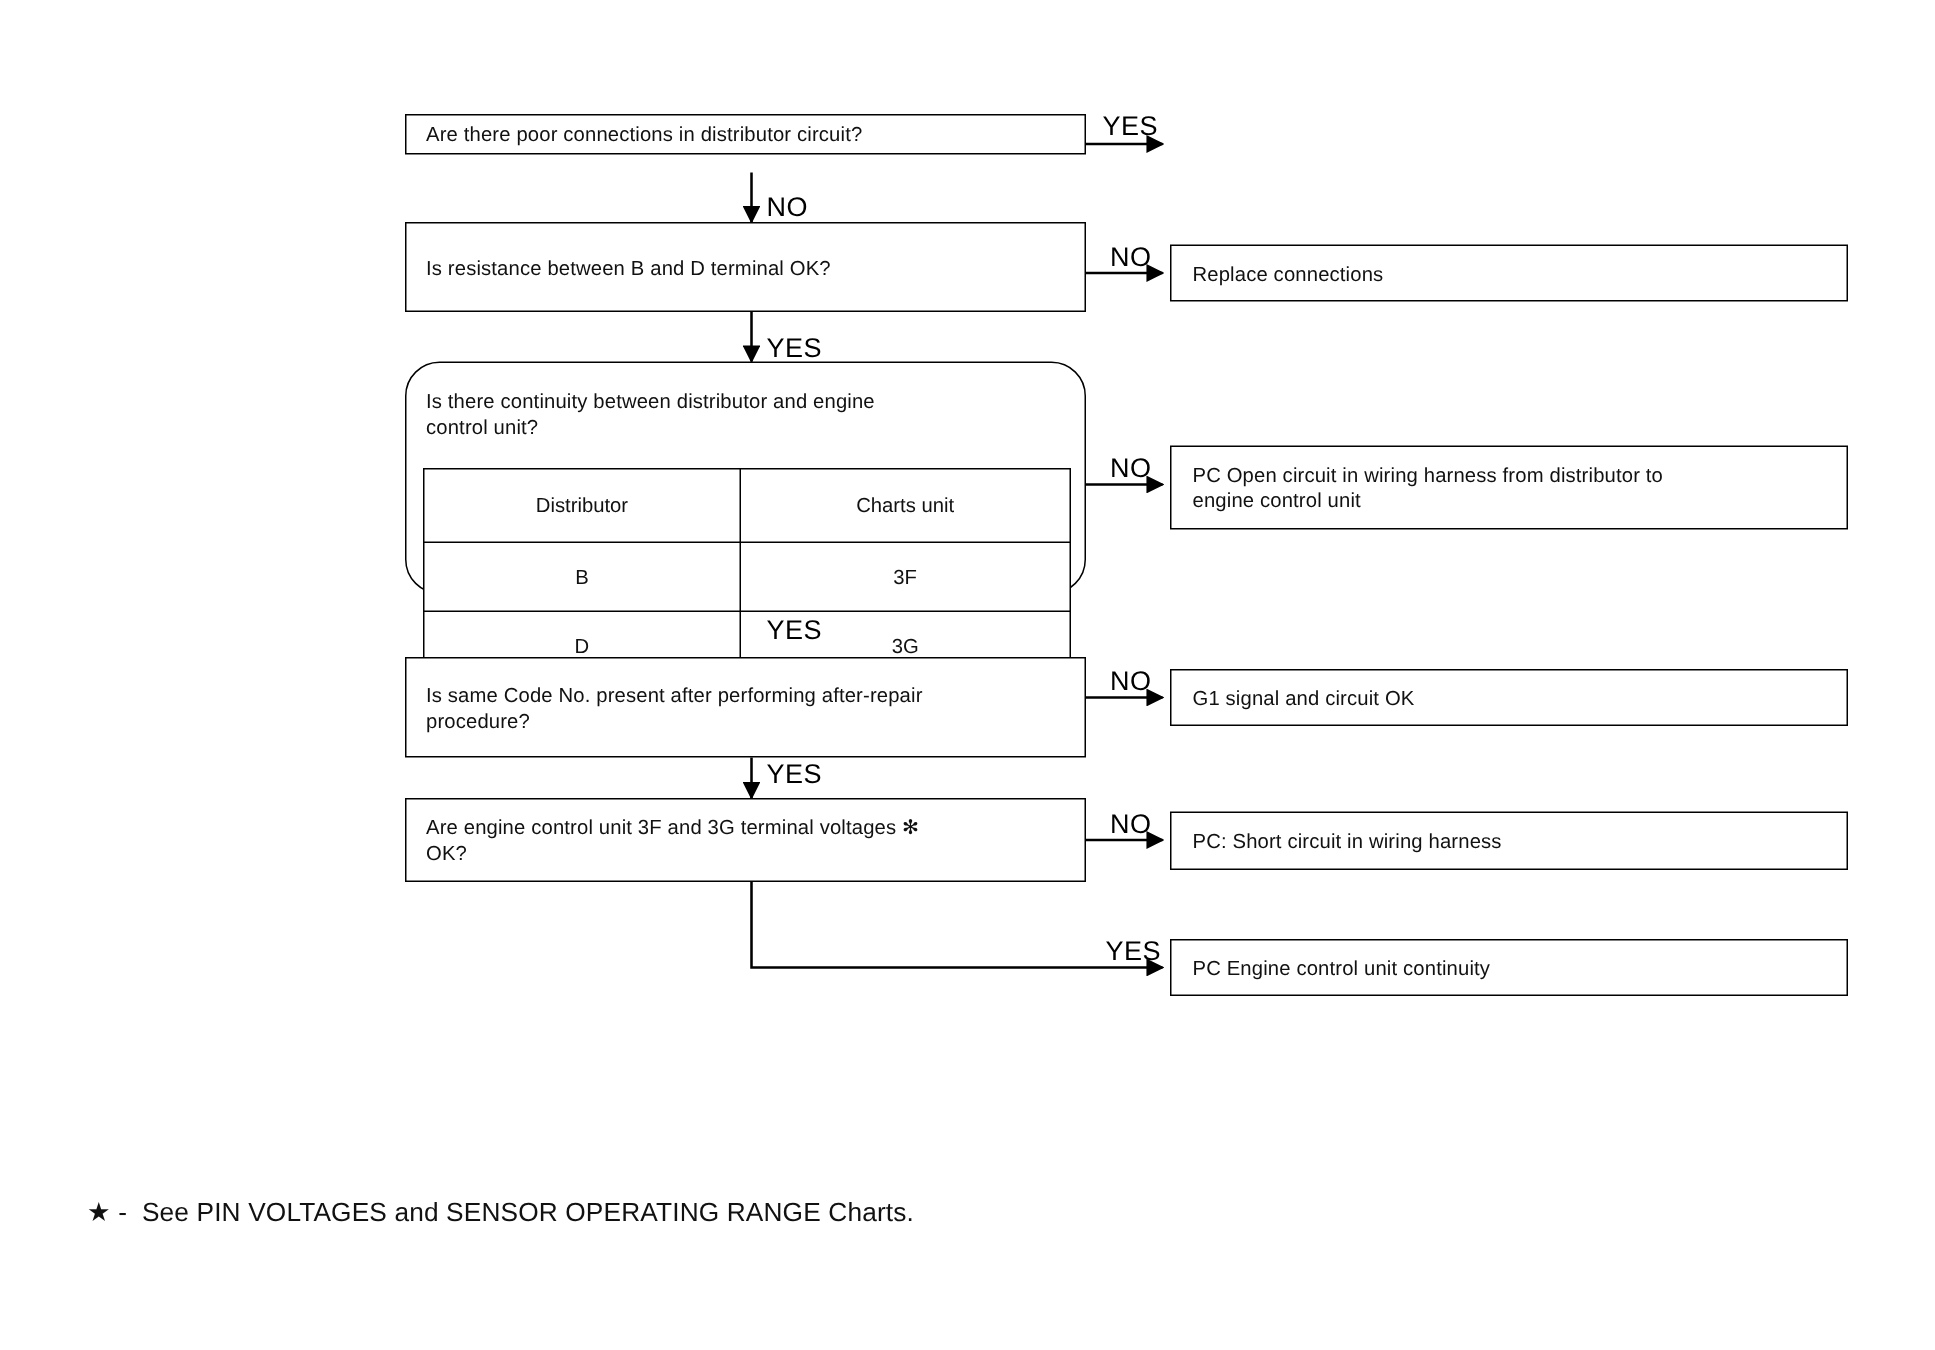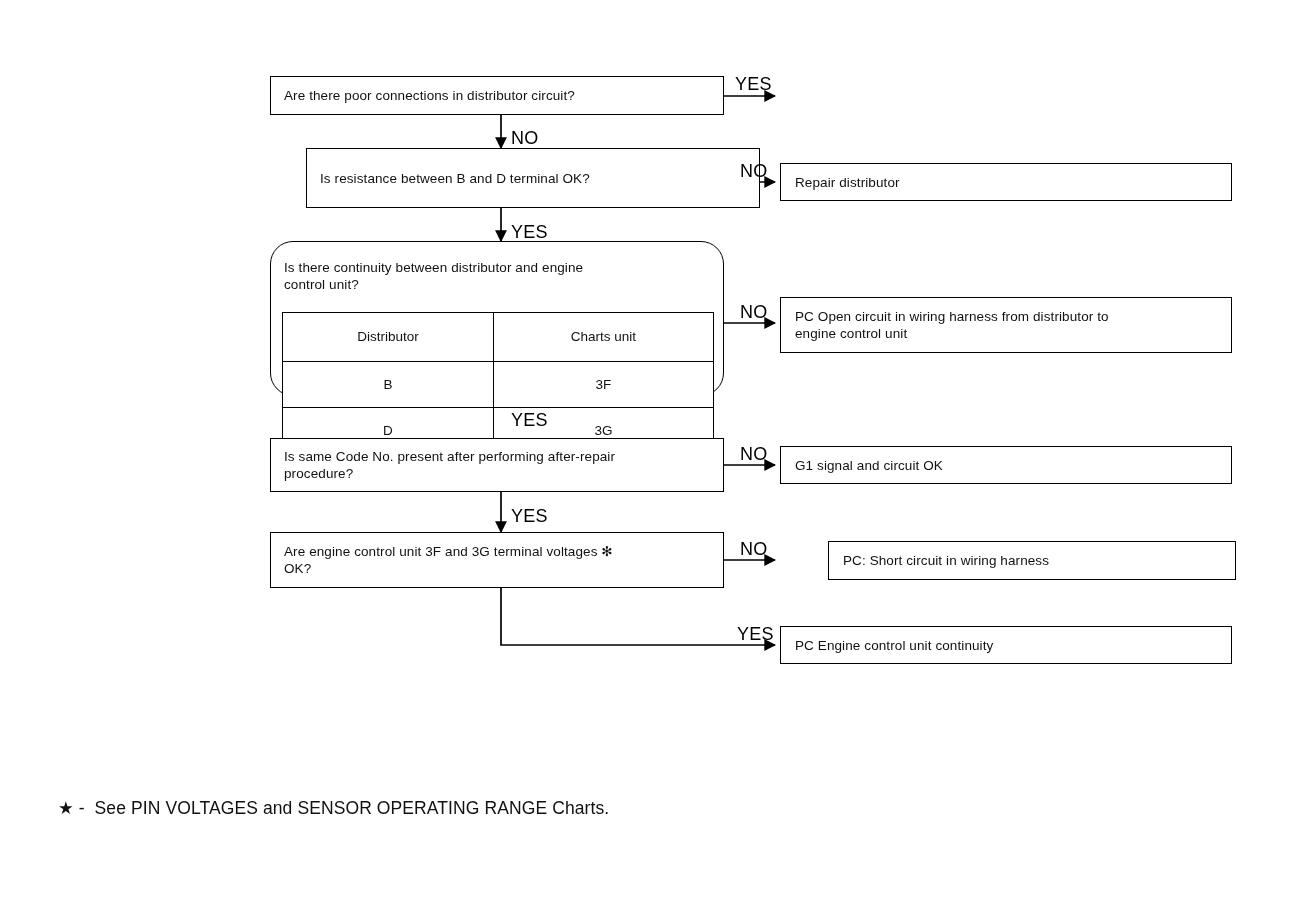--- a/index.html
+++ b/index.html
@@ -119,25 +119,25 @@
       <line x1="724" y1="465" x2="775" y2="465" marker-end="url(#ah)"></line>
 
       <line x1="501" y1="492" x2="501" y2="532" marker-end="url(#ah)"></line>
 
       <line x1="724" y1="560" x2="775" y2="560" marker-end="url(#ah)"></line>
 
       <polyline points="501,588 501,645 775,645" marker-end="url(#ah)"></polyline>
     </g>
   </svg>
 
-  <div class="node decision" style="left:270px; top:76px; width:454px; height:39px;">
+  <div class="node decision" style="left:270px; top:76px; width:454px; height:27px;">
     <span class="txt">Are there poor connections in distributor circuit?</span>
   </div>
 
-  <div class="node decision" style="left:270px; top:148px; width:454px; height:60px;margin-left:36px;">
+  <div class="node decision" style="left:270px; top:148px; width:454px; height:60px;">
     <span class="txt">Is resistance between B and D terminal OK?</span>
   </div>
 
   <div class="node decision stacked" style="left:270px; top:241px; width:454px; height:155px;border-radius:23px;">
     <span class="txt">Is there continuity between distributor and engine
 control unit?</span>
     <table class="pins">
       <thead>
         <tr>
           <th>Distributor</th>
@@ -150,45 +150,45 @@
           <td class="divider">3F</td>
         </tr>
         <tr>
           <td>D</td>
           <td class="divider">3G</td>
         </tr>
       </tbody>
     </table>
   </div>
 
-  <div class="node decision" style="left:270px; top:438px; width:454px; height:54px;">
+  <div class="node decision" style="left:270px; top:438px; width:454px; height:67px;">
     <span class="txt">Is same Code No. present after performing after-repair
 procedure?</span>
   </div>
 
   <div class="node decision" style="left:270px; top:532px; width:454px; height:56px;">
     <span class="txt">Are engine control unit 3F and 3G terminal voltages  ✻
 OK?</span>
   </div>
 
 
   <div class="node outcome" style="left:780px; top:163px; width:452px; height:38px;">
-    <span class="txt">Repair distributor</span>
+    <span class="txt">Replace connections</span>
   </div>
 
   <div class="node outcome" style="left:780px; top:297px; width:452px; height:56px;">
     <span class="txt">PC  Open circuit in wiring harness from distributor to
 engine control unit</span>
   </div>
 
   <div class="node outcome" style="left:780px; top:446px; width:452px; height:38px;">
     <span class="txt">G1 signal and circuit OK</span>
   </div>
 
-  <div class="node outcome" style="left:780px; top:541px; width:408px; height:39px;margin-left:48px;">
+  <div class="node outcome" style="left:780px; top:541px; width:452px; height:39px;">
     <span class="txt">PC: Short circuit in wiring harness</span>
   </div>
 
   <div class="node outcome" style="left:780px; top:626px; width:452px; height:38px;">
     <span class="txt">PC  Engine control unit continuity</span>
   </div>
 
   <div class="branch-label" style="left:735px; top:74px;">YES</div>
   <div class="branch-label" style="left:511px; top:128px;">NO</div>
 

